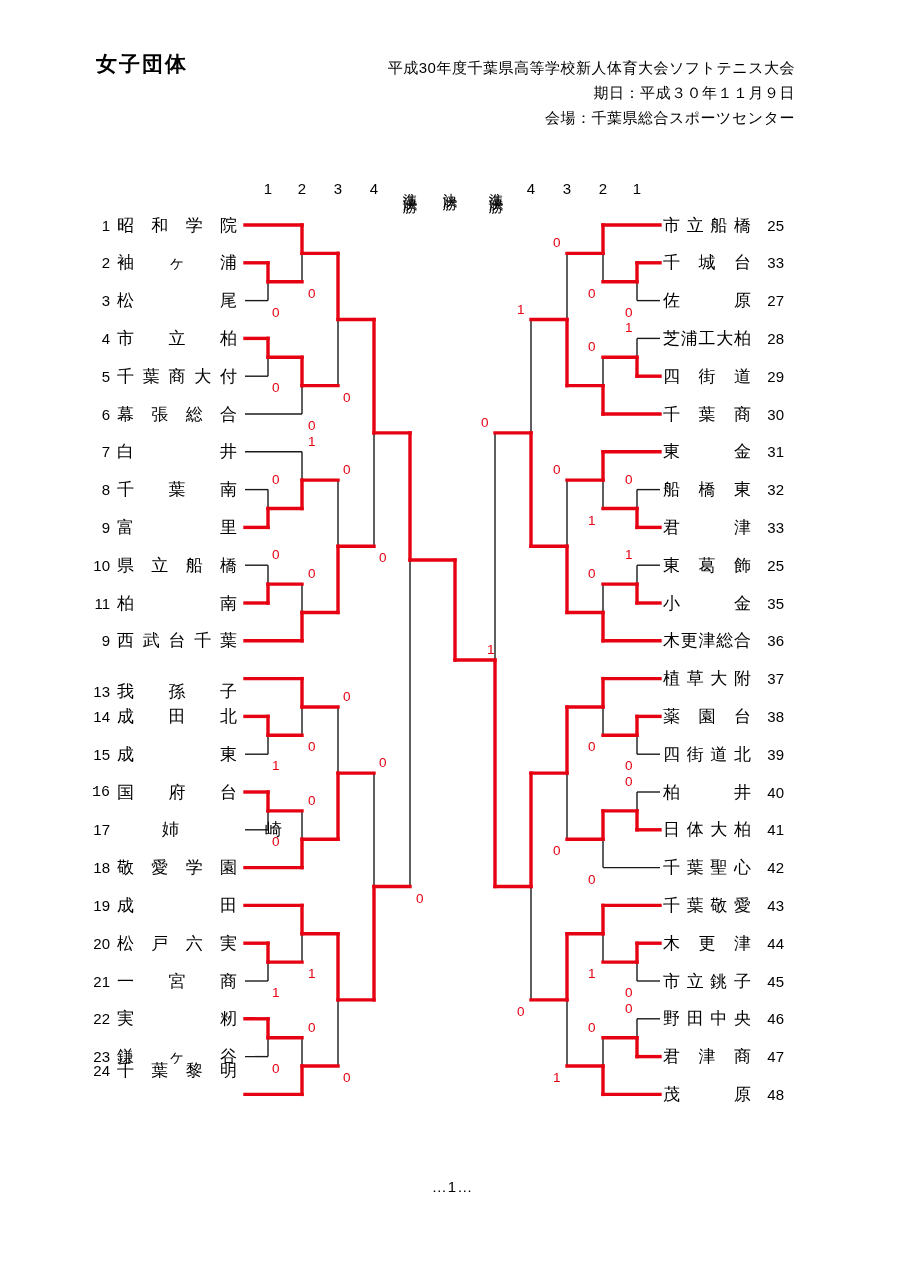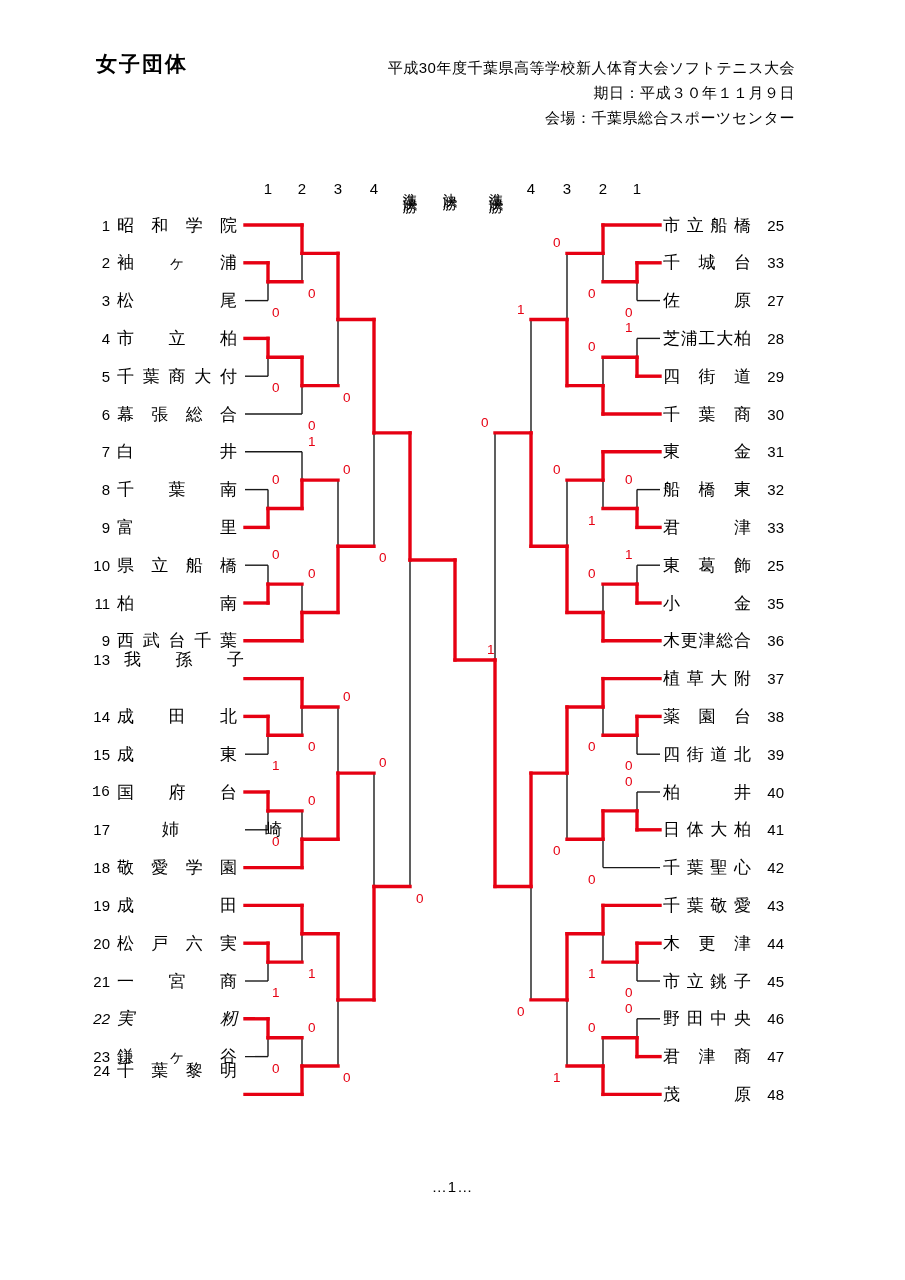--- a/index.html
+++ b/index.html
@@ -400,21 +400,21 @@
       <div class="team-row left" style="top: 628.8px;">
         <span class="no">9</span>
         <span class="nm">
           <span>西</span>
           <span>武</span>
           <span>台</span>
           <span>千</span>
           <span>葉</span>
         </span>
       </div>
-      <div class="team-row left" style="top: 647px; gap: 7px;">
+      <div class="team-row left" style="top: 679px;">
         <span class="no">13</span>
         <span class="nm">
           <span>我</span>
           <span>孫</span>
           <span>子</span>
         </span>
       </div>
       <div class="team-row left" style="top: 704.4px;">
         <span class="no">14</span>
         <span class="nm">
@@ -471,21 +471,21 @@
         </span>
       </div>
       <div class="team-row left" style="top: 969px;">
         <span class="no">21</span>
         <span class="nm">
           <span>一</span>
           <span>宮</span>
           <span>商</span>
         </span>
       </div>
-      <div class="team-row left" style="top: 1006.8px; font-style: italic;">
+      <div class="team-row left" style="top: 1006.8px;">
         <span class="no">22</span>
         <span class="nm">
           <span>実</span>
           <span>籾</span>
         </span>
       </div>
       <div class="team-row left" style="top: 1044.6px;">
         <span class="no">23</span>
         <span class="nm">
           <span>鎌</span>

